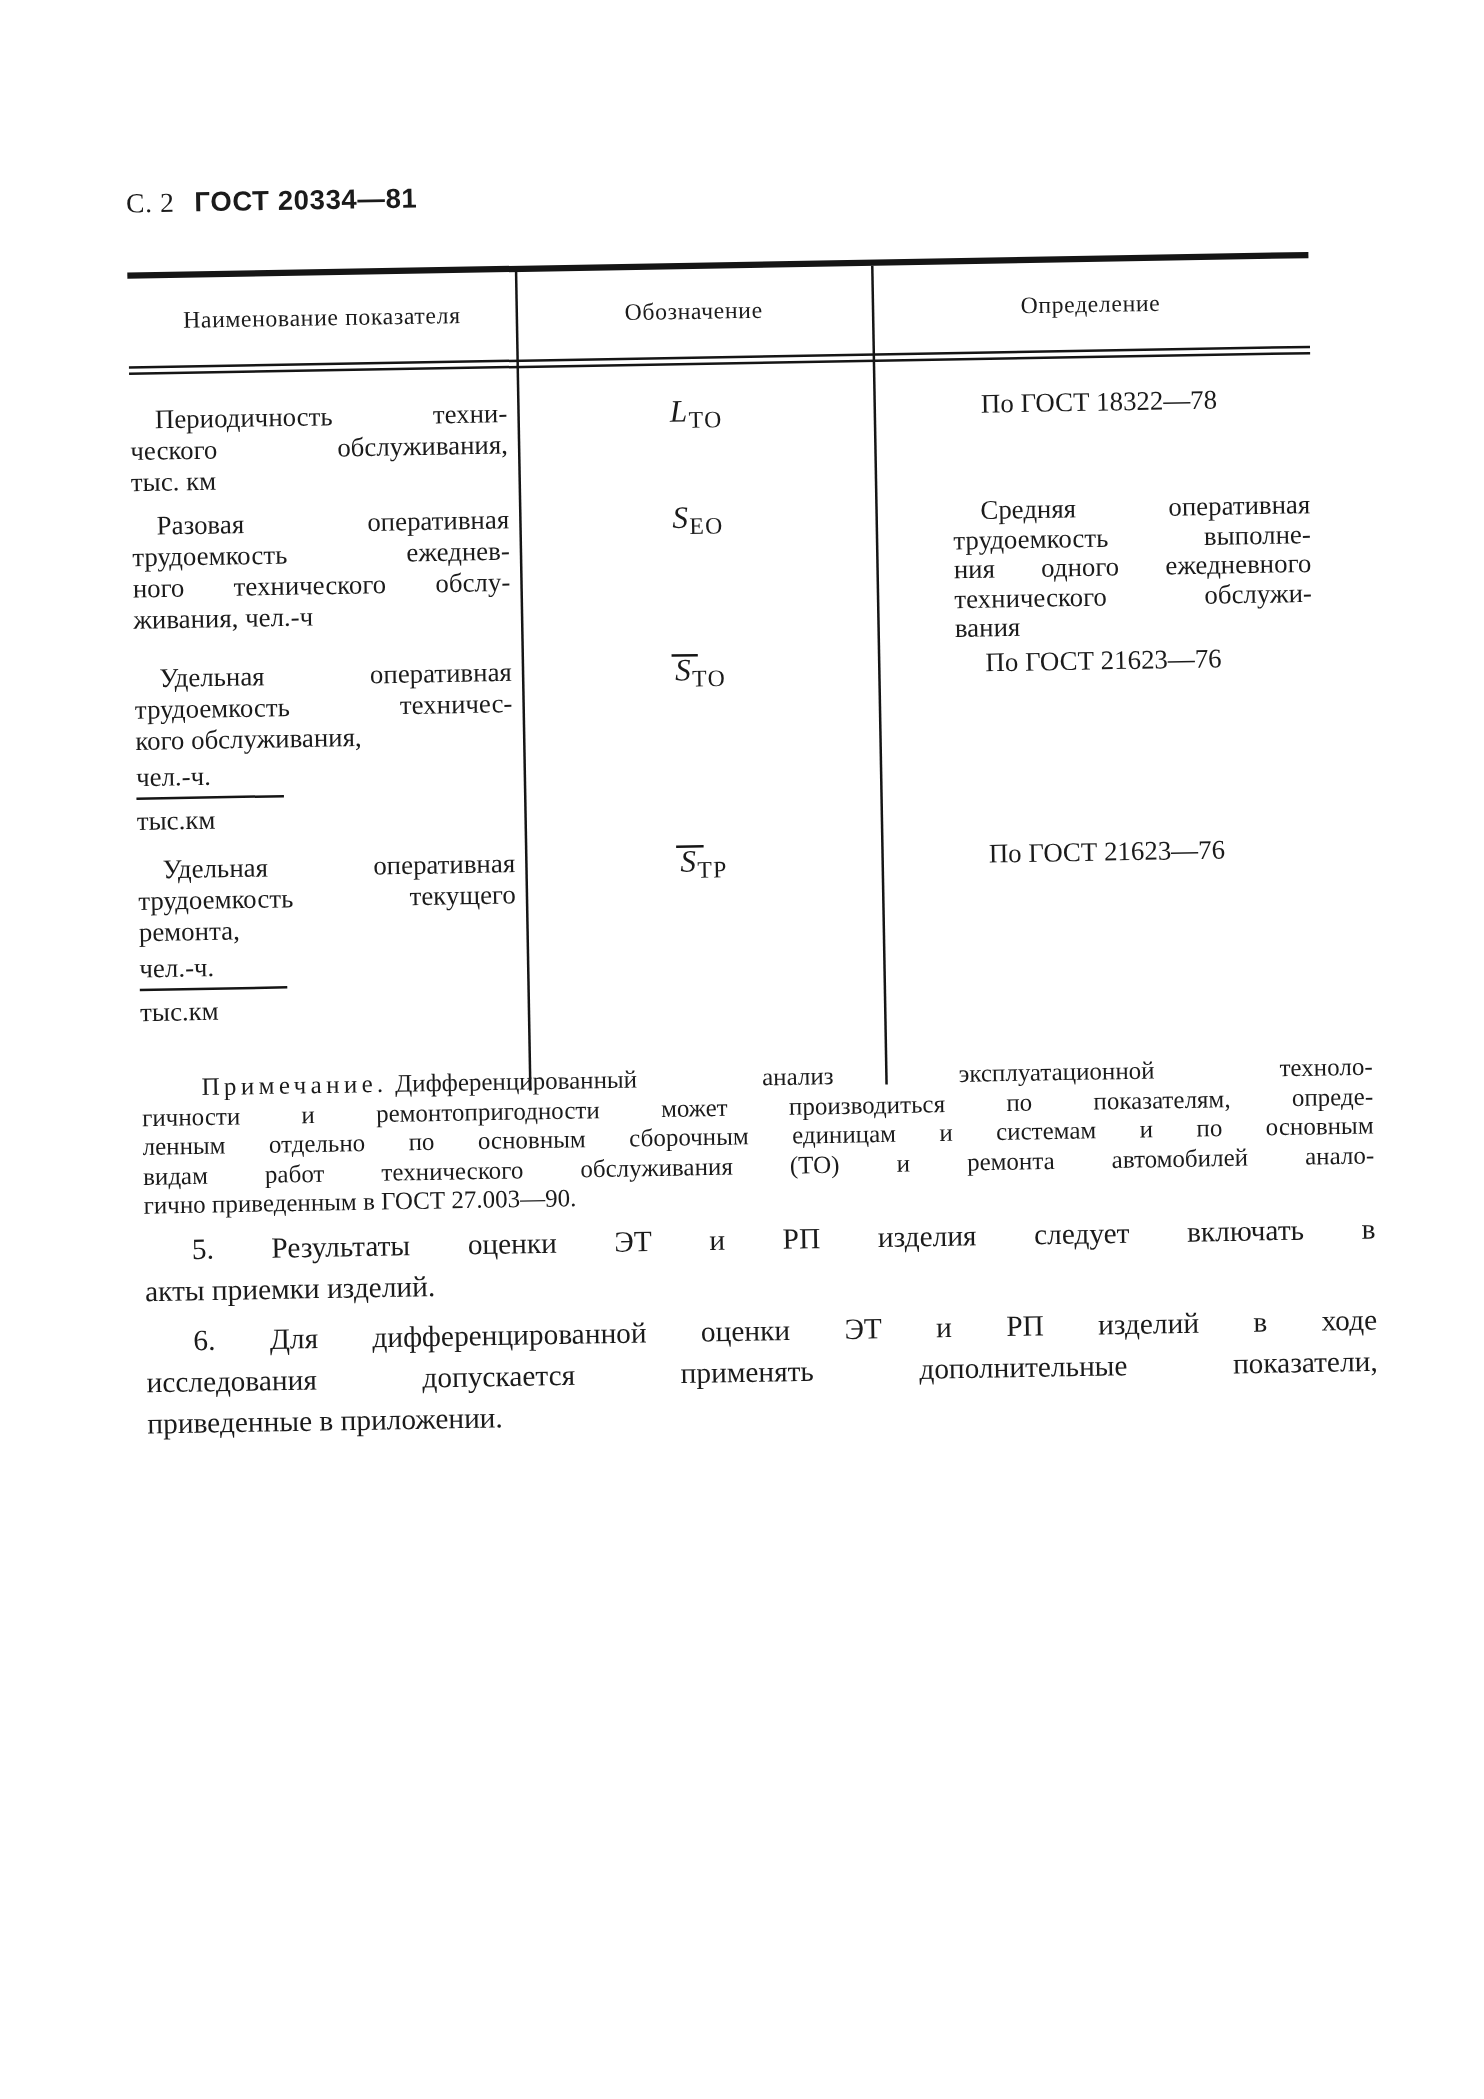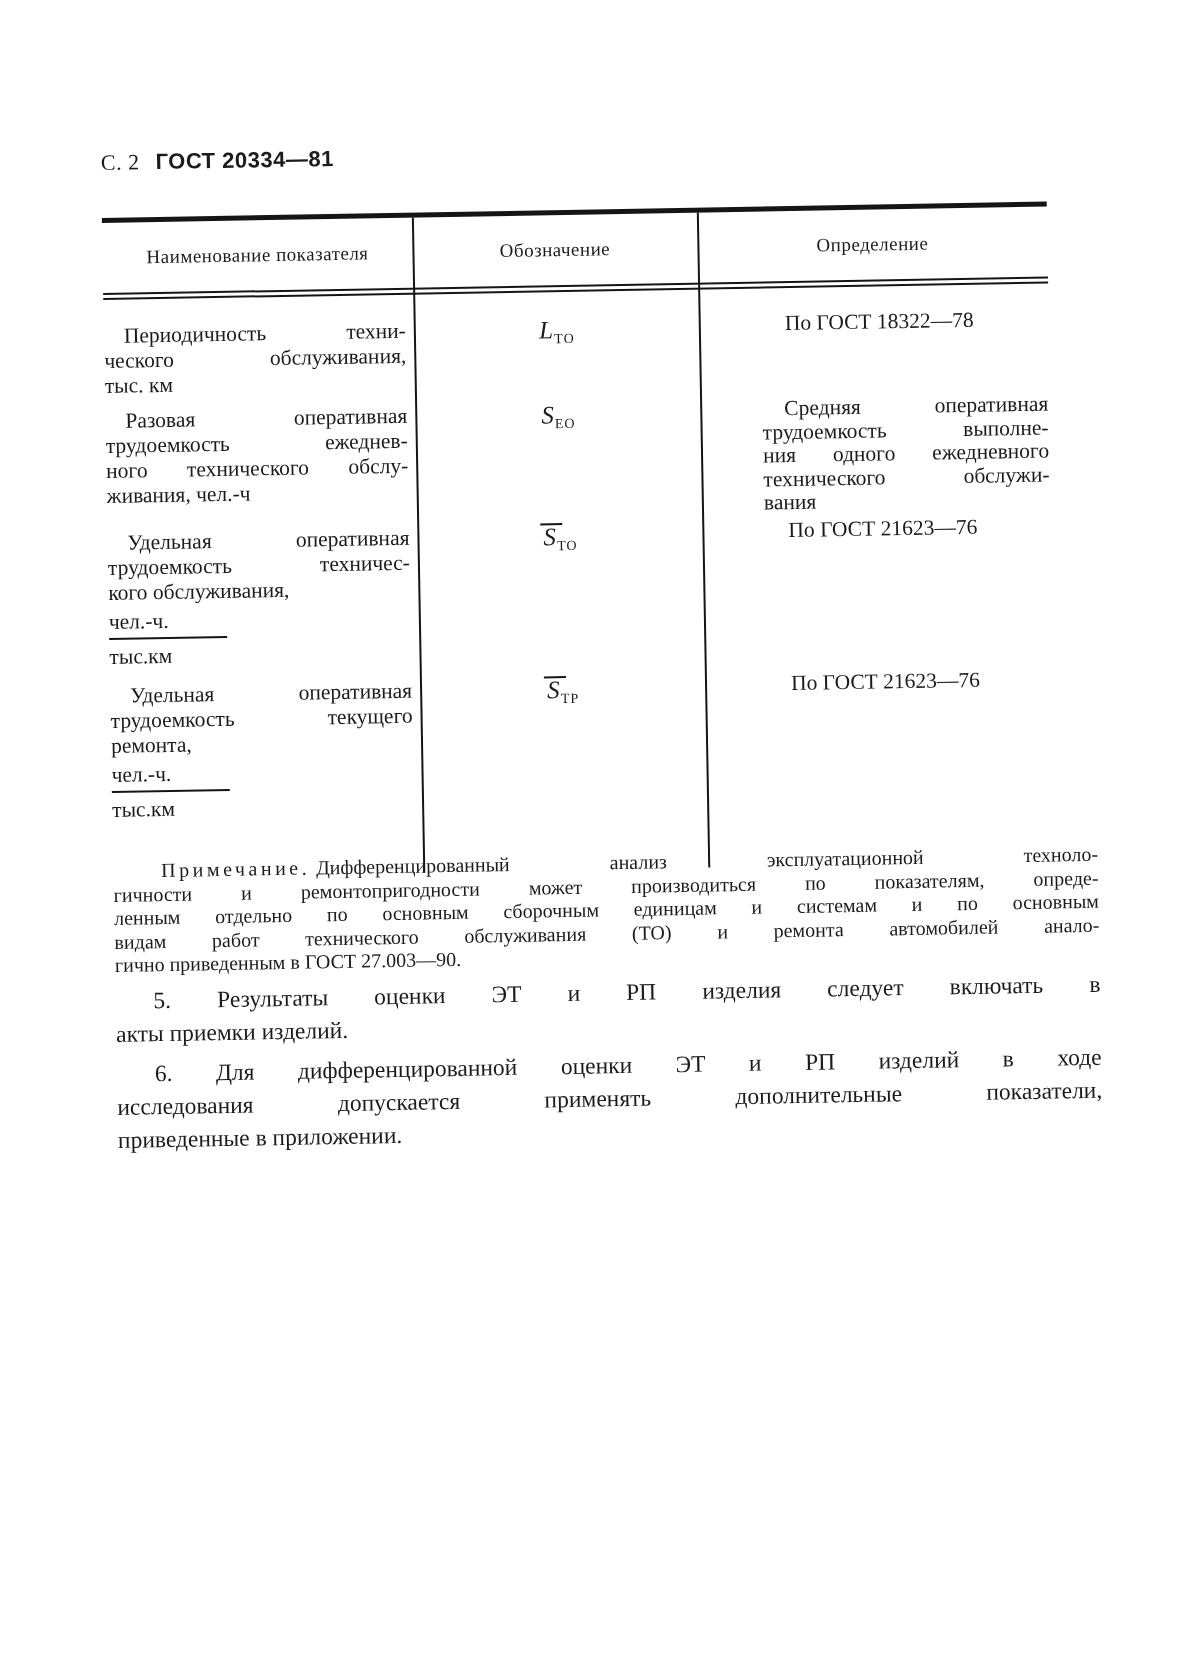--- a/index.html
+++ b/index.html
@@ -104,21 +104,21 @@
     padding: 0 1px;
   }
   .sym.bar .base::after {
     content: "";
     position: absolute;
     left: -2px; right: -5px; top: 0px;
     height: 2px;
     background: #151515;
   }
   .sym .ss {
-    font-size: 14px;
+    font-size: 19px;
     vertical-align: -5px;
     letter-spacing: 1px;
     font-style: normal;
   }
 
   .def {
     font-size: 21.5px;
     line-height: 23.5px;
     padding-left: 62px;
     padding-right: 2px;

